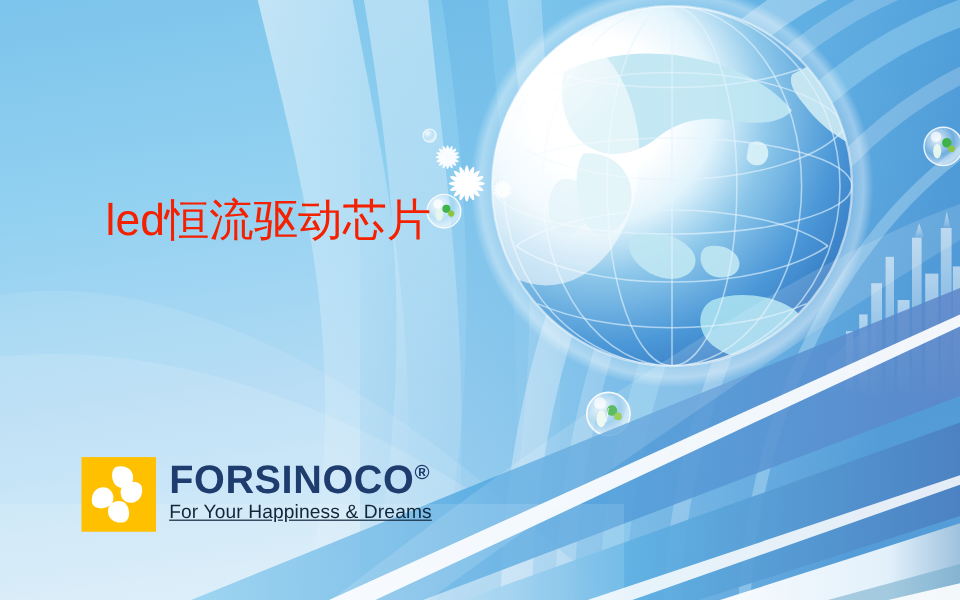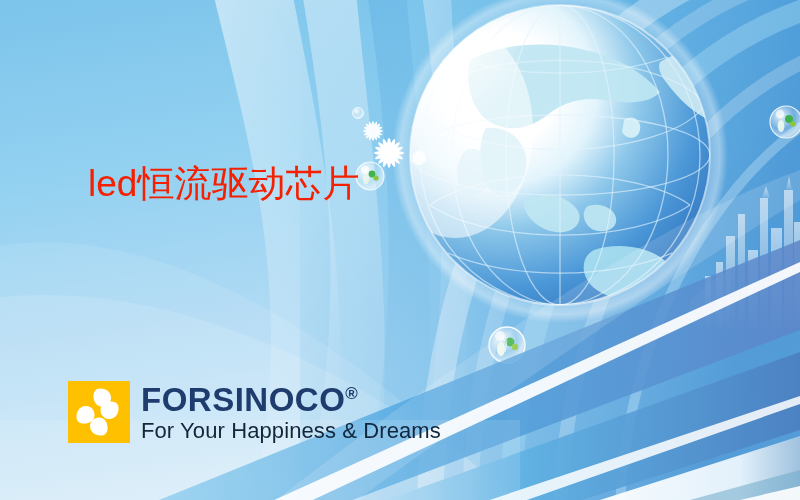--- a/index.html
+++ b/index.html
@@ -68,25 +68,26 @@
     white-space:nowrap;
   }
   #logo-wordmark .reg{
     font-size:17px;
     vertical-align:super;
     line-height:1;
   }
   #logo-tagline{
     color:#12263c;
     font-family:"Liberation Sans",sans-serif;
-    font-size:22px;
+    font-size:16px;
     letter-spacing:0.1px;
     line-height:1;
     margin-top:4px;
     white-space:nowrap;
+    text-decoration:underline;
   }
 </style>
 </head>
 <body>
 
 <div id="poster">
 
   <svg id="bg-svg" viewBox="0 0 800 500" xmlns="http://www.w3.org/2000/svg">
     <defs>
 

